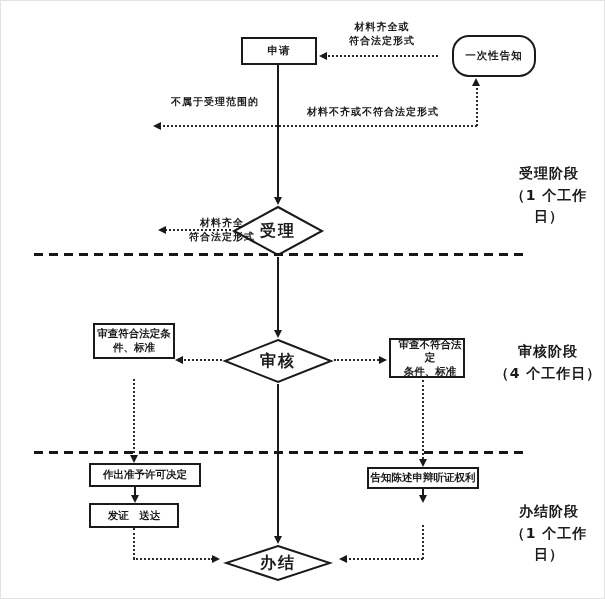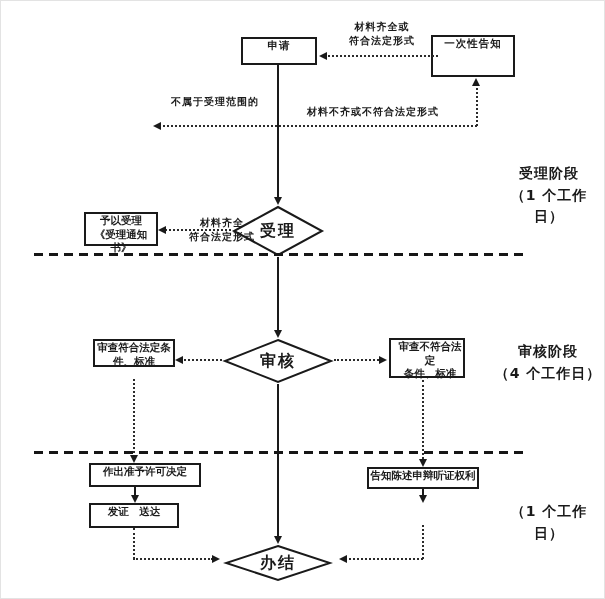--- a/index.html
+++ b/index.html
@@ -1,18 +1,18 @@
 <!DOCTYPE html>
 <html><head>
 <meta charset="utf-8">
 <style>
   html,body{margin:0;padding:0;background:#fff;}
   body{font-family:"DejaVu Sans","Liberation Sans",sans-serif;color:#1a1a1a;}
   .canvas{position:relative;width:605px;height:599px;background:#fff;border:1px solid #e3e3e3;box-sizing:border-box;overflow:hidden;}
-  .box{position:absolute;border:2px solid #1a1a1a;background:#fff;display:flex;flex-direction:column;align-items:center;font-size:10.5px;line-height:1.3;text-align:center;box-sizing:border-box;font-weight:600;letter-spacing:1px;}
+  .box{position:absolute;border:2px solid #1a1a1a;background:#fff;display:flex;flex-direction:column;align-items:center;justify-content:center;font-size:10.5px;line-height:1.3;text-align:center;box-sizing:border-box;font-weight:600;letter-spacing:1px;}
   .diamond{position:absolute;}
   .diamond svg{position:absolute;left:0;top:0;}
   .dlabel{position:absolute;left:0;top:0;right:0;bottom:0;display:flex;align-items:center;justify-content:center;font-size:16px;font-weight:600;letter-spacing:2px;}
   .vline{position:absolute;width:0;border-left:2px solid #1a1a1a;}
   .vdot{position:absolute;width:0;border-left:2px dotted #2b2b2b;}
   .hdot{position:absolute;height:0;border-top:2px dotted #2b2b2b;}
   .divider{position:absolute;height:3px;background:repeating-linear-gradient(90deg,#161616 0 9px,transparent 9px 15px);}
   .arr{position:absolute;width:0;height:0;}
   .a-down{border-left:4px solid transparent;border-right:4px solid transparent;border-top:8px solid #1a1a1a;}
   .a-up{border-left:4px solid transparent;border-right:4px solid transparent;border-bottom:8px solid #1a1a1a;}
@@ -23,31 +23,27 @@
 </style>
 </head>
 <body>
 
 <div class="canvas">
 
   <div class="box" style="left:240px;top:36px;width:76px;height:28px;">
     <div>申请</div>
   </div>
 
-  <div class="box" style="left:430px;top:34px;width:84px;height:42px;">
+  <div class="box" style="left:451px;top:34px;width:84px;height:42px;border-radius:17px;">
     <div>一次性告知</div>
   </div>
 
 
-  <div class="box" style="left:83px;top:211px;width:74px;height:34px;letter-spacing:0;">
-    <div>予以受理</div>
-    <div>《受理通知书》</div>
-  </div>
 
-  <div class="box" style="left:92px;top:338px;width:82px;height:28px;letter-spacing:0;">
+  <div class="box" style="left:92px;top:322px;width:82px;height:36px;letter-spacing:0;">
     <div>审查符合法定条</div>
     <div>件、标准</div>
   </div>
 
   <div class="box" style="left:388px;top:337px;width:76px;height:40px;letter-spacing:0;padding-left:6px;">
     <div>审查不符合法定</div>
     <div>条件、标准</div>
   </div>
 
   <div class="box" style="left:88px;top:462px;width:112px;height:24px;letter-spacing:0;">
@@ -152,17 +148,18 @@
     <div>（1 个工作</div>
     <div>日）</div>
   </div>
 
   <div class="stage" style="left:492px;top:340px;width:110px;">
     <div>审核阶段</div>
     <div>（4 个工作日）</div>
   </div>
 
   <div class="stage" style="left:500px;top:500px;width:96px;">
+    <div>办结阶段</div>
     <div>（1 个工作</div>
     <div>日）</div>
   </div>
 
 </div>
 
 </body></html>

